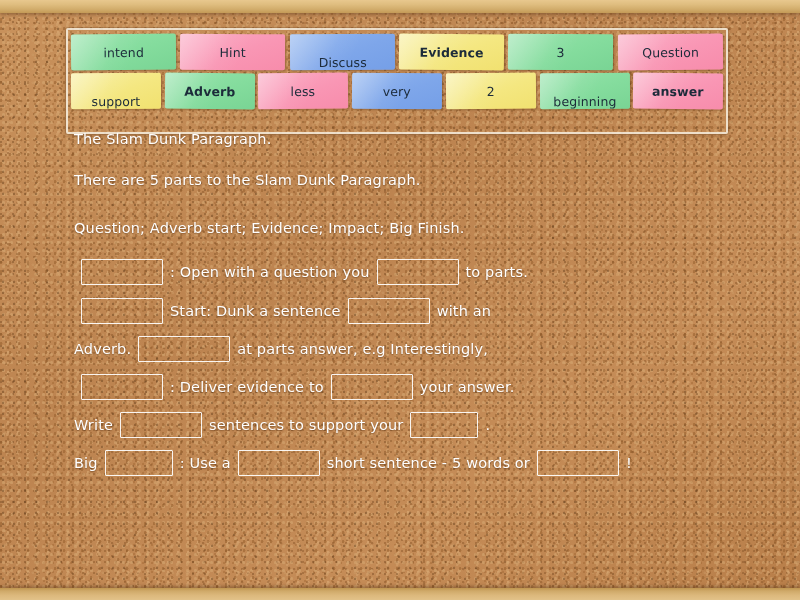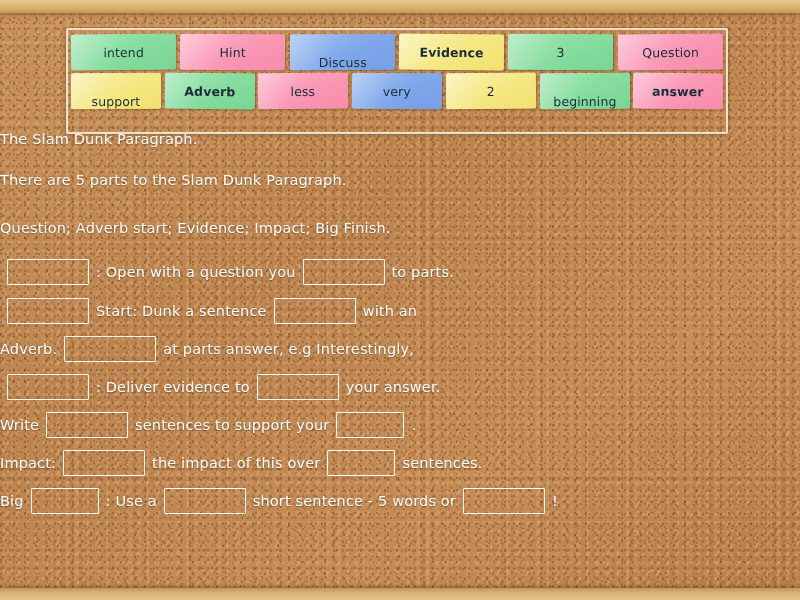--- a/index.html
+++ b/index.html
@@ -106,20 +106,21 @@
   #content {
     position: absolute;
     left: 0;
     top: 122px;
     width: 800px;
   }
   .line {
     display: flex;
     align-items: center;
     flex-wrap: nowrap;
+    padding-left: 74px;
     color: #ffffff;
     font-family: "DejaVu Sans", sans-serif;
     font-size: 14.5px;
     letter-spacing: .15px;
     text-shadow: 0 1px 1.5px rgba(84,48,18,.55);
     white-space: pre;
   }
   .line.sp-1 { height: 34px; }
   .line.sp-2 { height: 48px; }
   .line.sp-3 { height: 40px; }
@@ -237,27 +238,20 @@
     </div>
 
     <div class="line sp-4">
       <span>Write</span>
       <span class="blank"></span>
       <span>sentences to support your</span>
       <span class="blank w-sm"></span>
       <span>.</span>
     </div>
 
-    <div class="line sp-4">
-      <span>Impact:</span>
-      <span class="blank"></span>
-      <span>the impact of this over</span>
-      <span class="blank w-sm"></span>
-      <span>sentences.</span>
-    </div>
 
     <div class="line sp-4">
       <span>Big</span>
       <span class="blank w-sm"></span>
       <span>: Use a</span>
       <span class="blank"></span>
       <span>short sentence - 5 words or</span>
       <span class="blank"></span>
       <span>!</span>
     </div>

